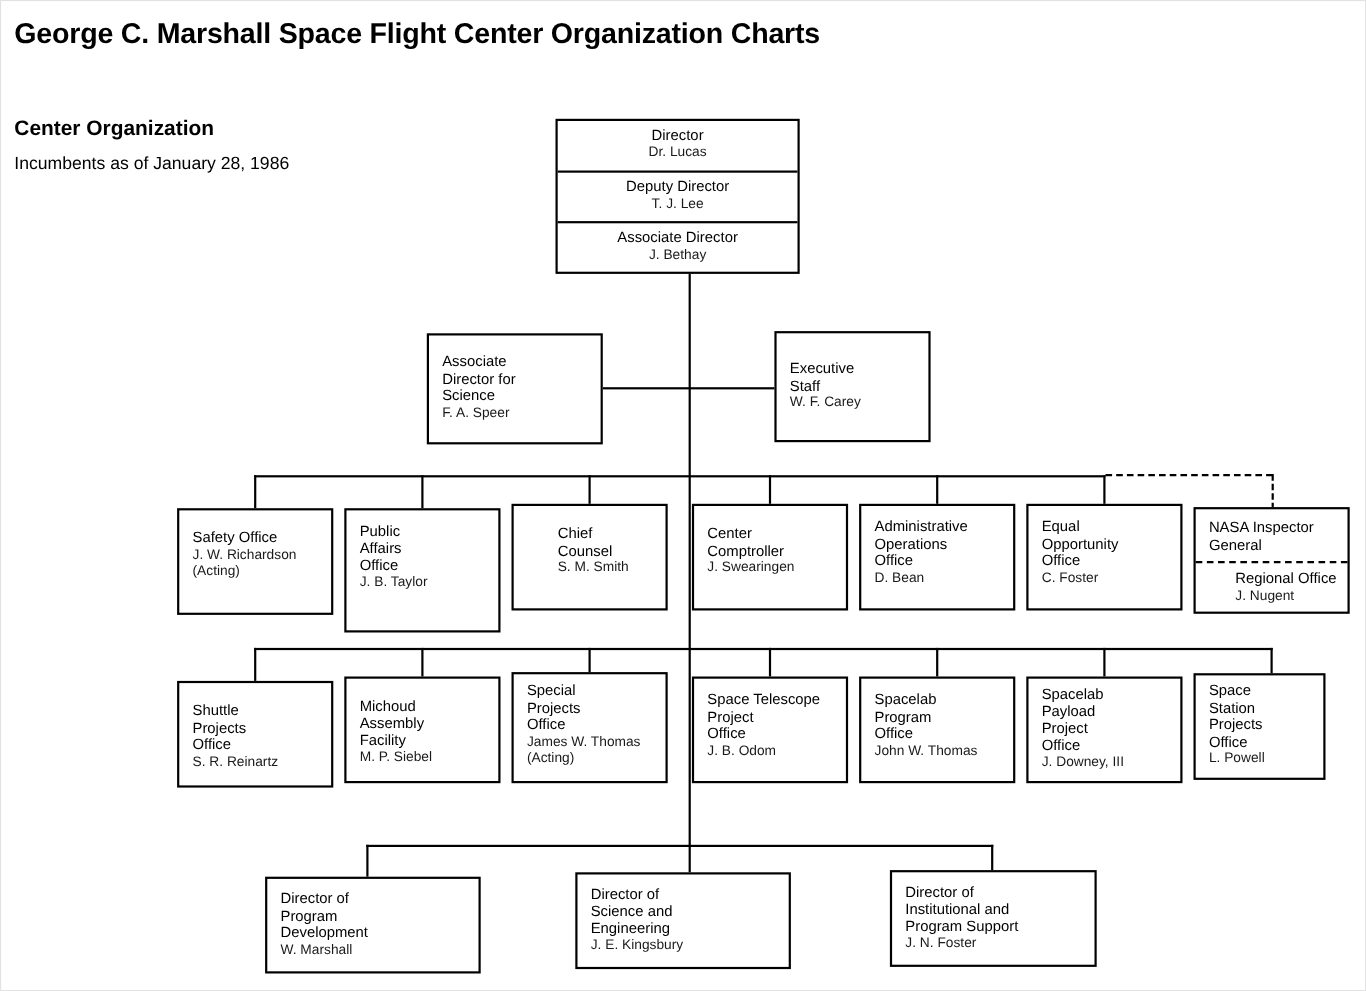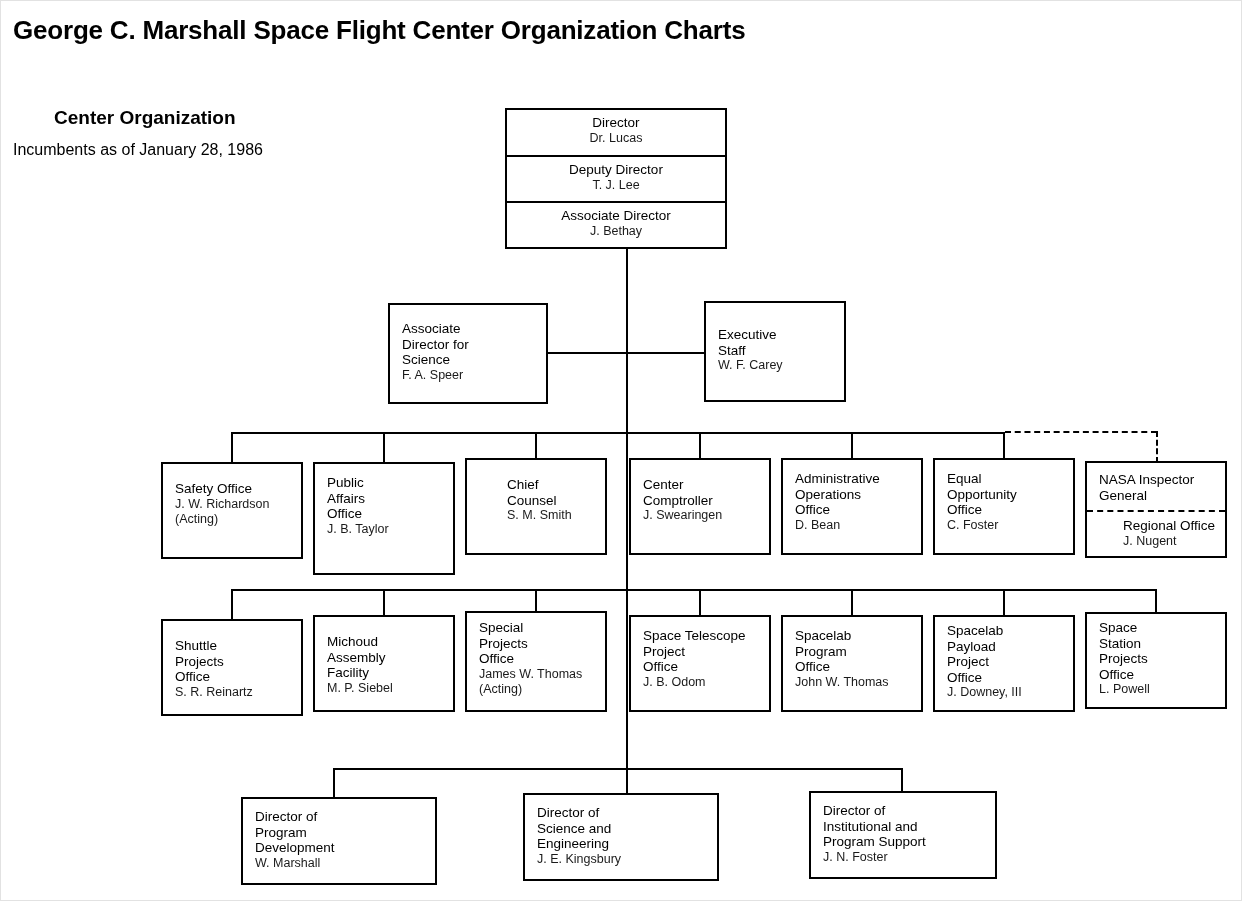--- a/index.html
+++ b/index.html
@@ -38,21 +38,20 @@
     letter-spacing: -0.2px;
     white-space: nowrap;
   }
   .section-title {
     position: absolute;
     left: 13px;
     top: 107px;
     font-size: 19px;
     font-weight: bold;
     white-space: nowrap;
-    margin-left: 41px;
   }
   .section-sub {
     position: absolute;
     left: 13px;
     top: 141px;
     font-size: 16px;
     white-space: nowrap;
   }
 
   
@@ -314,21 +313,21 @@
   <div class="node" style="left:933px; top:615px; width:142px; height:97px;">
     <div class="pad" style="padding-top:6px;">
       <div class="title-line">Spacelab</div>
       <div class="title-line">Payload</div>
       <div class="title-line">Project</div>
       <div class="title-line">Office</div>
       <div class="name-line">J. Downey, III</div>
     </div>
   </div>
 
-  <div class="node" style="left:1085px; top:612px; width:142px; height:97px;">
+  <div class="node" style="left:1085px; top:612px; width:120px; height:97px;">
     <div class="pad" style="padding-top:6px;">
       <div class="title-line">Space</div>
       <div class="title-line">Station</div>
       <div class="title-line">Projects</div>
       <div class="title-line">Office</div>
       <div class="name-line">L. Powell</div>
     </div>
   </div>
 
   <div class="node" style="left:241px; top:797px; width:196px; height:88px;">

